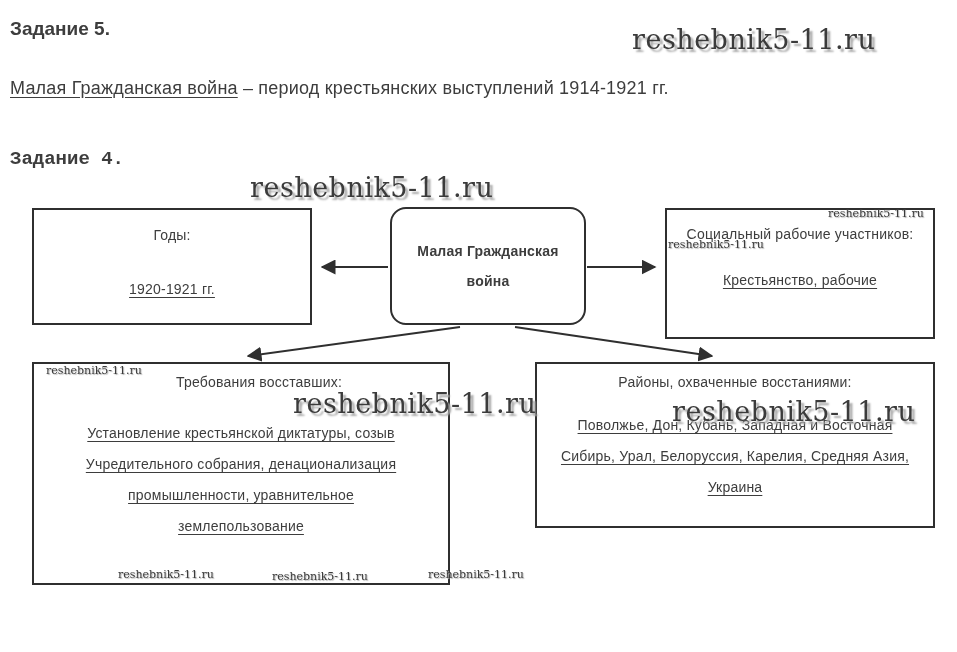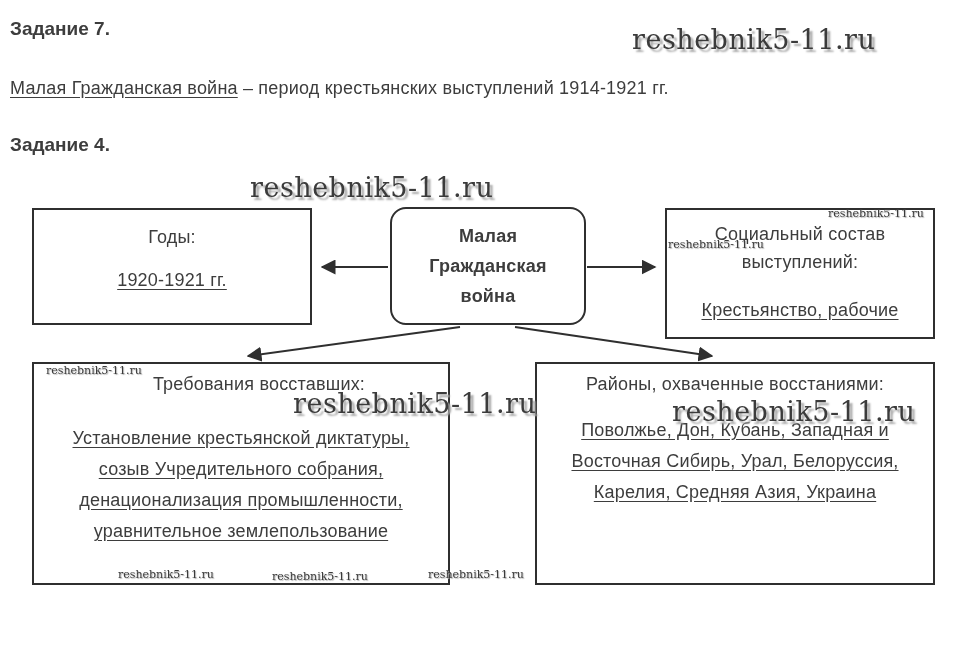--- a/index.html
+++ b/index.html
@@ -13,21 +13,21 @@
     overflow: hidden;
   }
   .heading {
     position: absolute;
     margin: 0;
     font-size: 19px;
     font-weight: bold;
     color: #3d3d3d;
   }
   #task3-heading { left: 10px; top: 18px; }
-  #task4-heading { left: 10px; top: 134px; }
+  #task4-heading { left: 10px; top: 148px; font-family: Liberation Mono, monospace; }
   .sentence {
     position: absolute;
     left: 10px;
     top: 78px;
     margin: 0;
     font-size: 18px;
     letter-spacing: 0.2px;
   }
   .underline { text-decoration: underline; text-underline-offset: 3px; }
 
@@ -43,60 +43,60 @@
   }
   .wm-lg { font-size: 27px; text-shadow: 3px 3px 2px #ababab; letter-spacing: 0.5px; }
   .wm-sm { font-size: 11px; text-shadow: 1px 1px 1px #b5b5b5; }
 
   
   .box {
     position: absolute;
     box-sizing: border-box;
     background: #ffffff;
     border: 2px solid #2f2f2f;
-    font-size: 18px;
+    font-size: 14px;
     text-align: center;
     letter-spacing: 0.2px;
     z-index: 2;
   }
   #center-box {
     left: 390px; top: 207px; width: 196px; height: 118px;
     border-radius: 16px;
     display: flex; align-items: center; justify-content: center;
     font-weight: bold;
   }
   #center-box .center-title { width: 150px; line-height: 30px; }
   #years-box { left: 32px; top: 208px; width: 280px; height: 117px; }
   #years-box .box-label { margin-top: 17px; }
-  #years-box .box-value { margin-top: 22px; }
+  #years-box .box-value { margin-top: 38px; }
   #social-box { left: 665px; top: 208px; width: 270px; height: 131px; }
   #social-box .box-label { margin: 10px auto 0; width: 232px; line-height: 28px; }
   #social-box .box-value { margin-top: 24px; }
   #demands-box { left: 32px; top: 362px; width: 418px; height: 223px; }
   #demands-box .box-label { margin-top: 10px; margin-left: 36px; }
   #demands-box .box-value { margin: 28px auto 0; width: 345px; line-height: 31px; }
-  #regions-box { left: 535px; top: 362px; width: 400px; height: 223px; }
+  #regions-box { left: 535px; top: 362px; width: 400px; height: 166px; }
   #regions-box .box-label { margin-top: 10px; }
   #regions-box .box-value { margin: 20px auto 0; width: 355px; line-height: 31px; }
   .box-value { text-decoration: underline; text-underline-offset: 3px; }
 
   .arrows {
     position: absolute;
     left: 0; top: 0;
     z-index: 1;
     pointer-events: none;
   }
   .arrows line { stroke: #2f2f2f; stroke-width: 2; }
 </style>
 </head>
 <body>
 
 <div class="page">
 
-  <h1 class="heading" id="task3-heading">Задание 7.</h1>
+  <h1 class="heading" id="task3-heading">Задание 5.</h1>
 
   <div class="wm wm-lg" style="left:632px; top:24px;">reshebnik5-11.ru</div>
 
   <p class="sentence"><span class="underline">Малая Гражданская война</span><span> – период крестьянских выступлений 1914-1921 гг.</span></p>
 
   <h1 class="heading" id="task4-heading">Задание 4.</h1>
 
   <div class="wm wm-lg" style="left:250px; top:172px;">reshebnik5-11.ru</div>
 
   <svg class="arrows" width="957" height="652" aria-hidden="true">
@@ -114,21 +114,21 @@
   <div class="box" id="center-box">
     <div class="center-title">Малая Гражданская война</div>
   </div>
 
   <div class="box" id="years-box">
     <div class="box-label">Годы:</div>
     <div class="box-value">1920-1921 гг.</div>
   </div>
 
   <div class="box" id="social-box">
-    <div class="box-label">Социальный состав выступлений:</div>
+    <div class="box-label">Социальный рабочие участников:</div>
     <div class="box-value">Крестьянство, рабочие</div>
   </div>
 
   <div class="box" id="demands-box">
     <div class="box-label">Требования восставших:</div>
     <div class="box-value">Установление крестьянской диктатуры, созыв Учредительного собрания, денационализация промышленности, уравнительное землепользование</div>
   </div>
 
   <div class="box" id="regions-box">
     <div class="box-label">Районы, охваченные восстаниями:</div>

